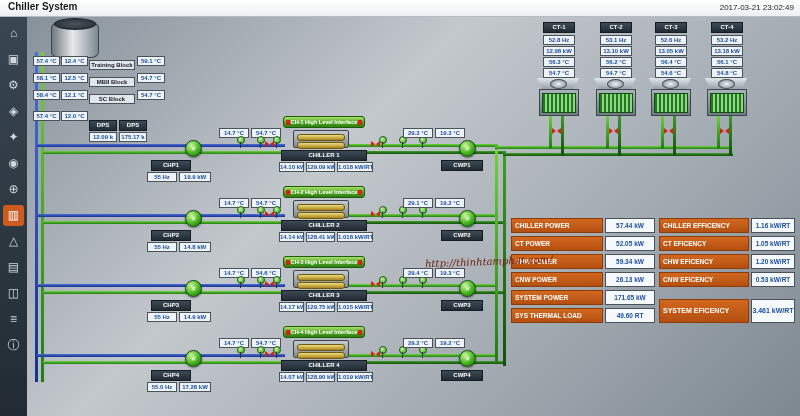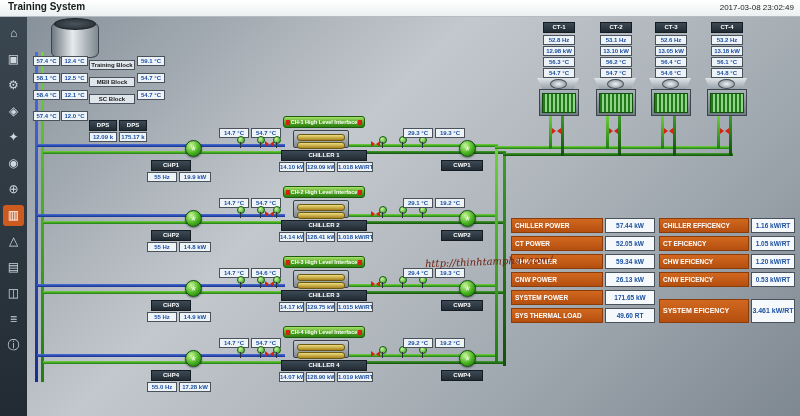--- a/index.html
+++ b/index.html
@@ -87,22 +87,22 @@
         color:#1b4fa0;font-size:6.5px;font-weight:bold;line-height:14px;text-align:center;
         white-space:nowrap;overflow:hidden;z-index:4;}
 
   .watermark{position:absolute;font-family:"DejaVu Serif",serif;font-style:italic;font-size:10px;
              color:#6e2212;z-index:5;transform:rotate(-2deg);white-space:nowrap;}
 </style>
 </head>
 <body>
 
 <div class="topbar">
-  <span class="title">Training System</span>
-  <span class="datetime">2017-03-08 23:02:49</span>
+  <span class="title">Chiller System</span>
+  <span class="datetime">2017-03-21 23:02:49</span>
 </div>
 
 <div class="sidebar" id="sidebar">
     <div class="sicon">⌂</div>
     <div class="sicon">▣</div>
     <div class="sicon">⚙</div>
     <div class="sicon">◈</div>
     <div class="sicon">✦</div>
     <div class="sicon">◉</div>
     <div class="sicon">⊕</div>

